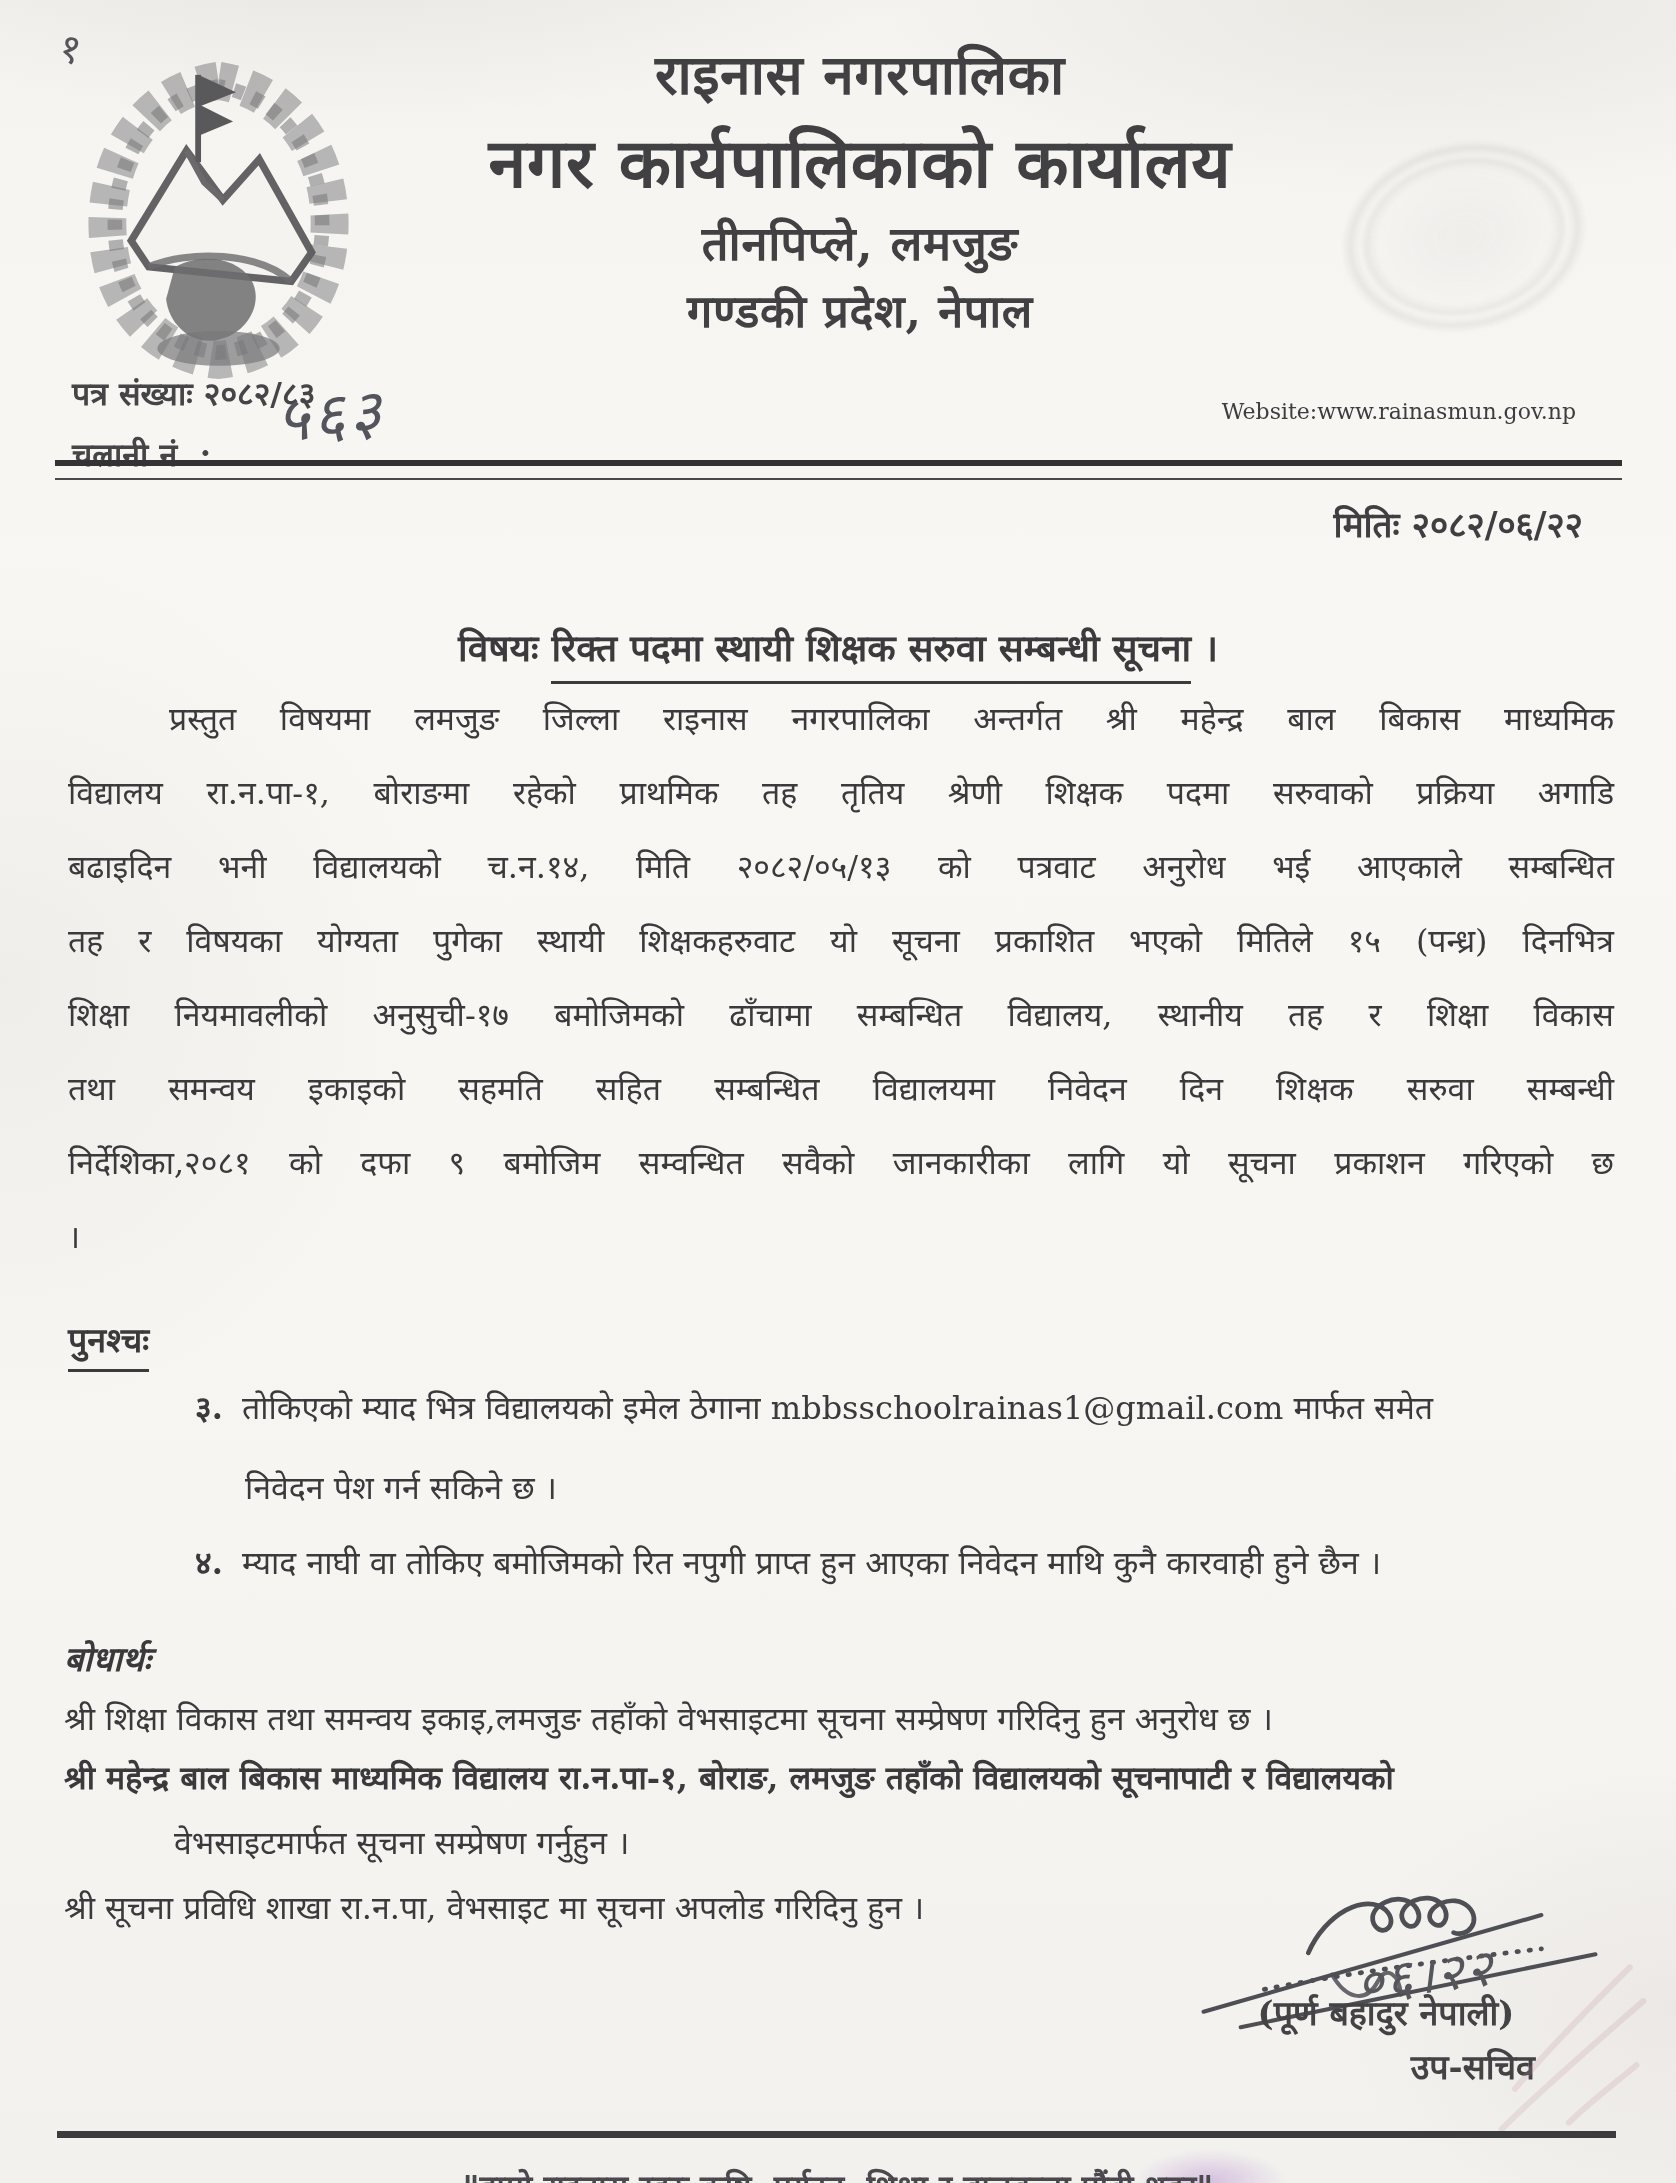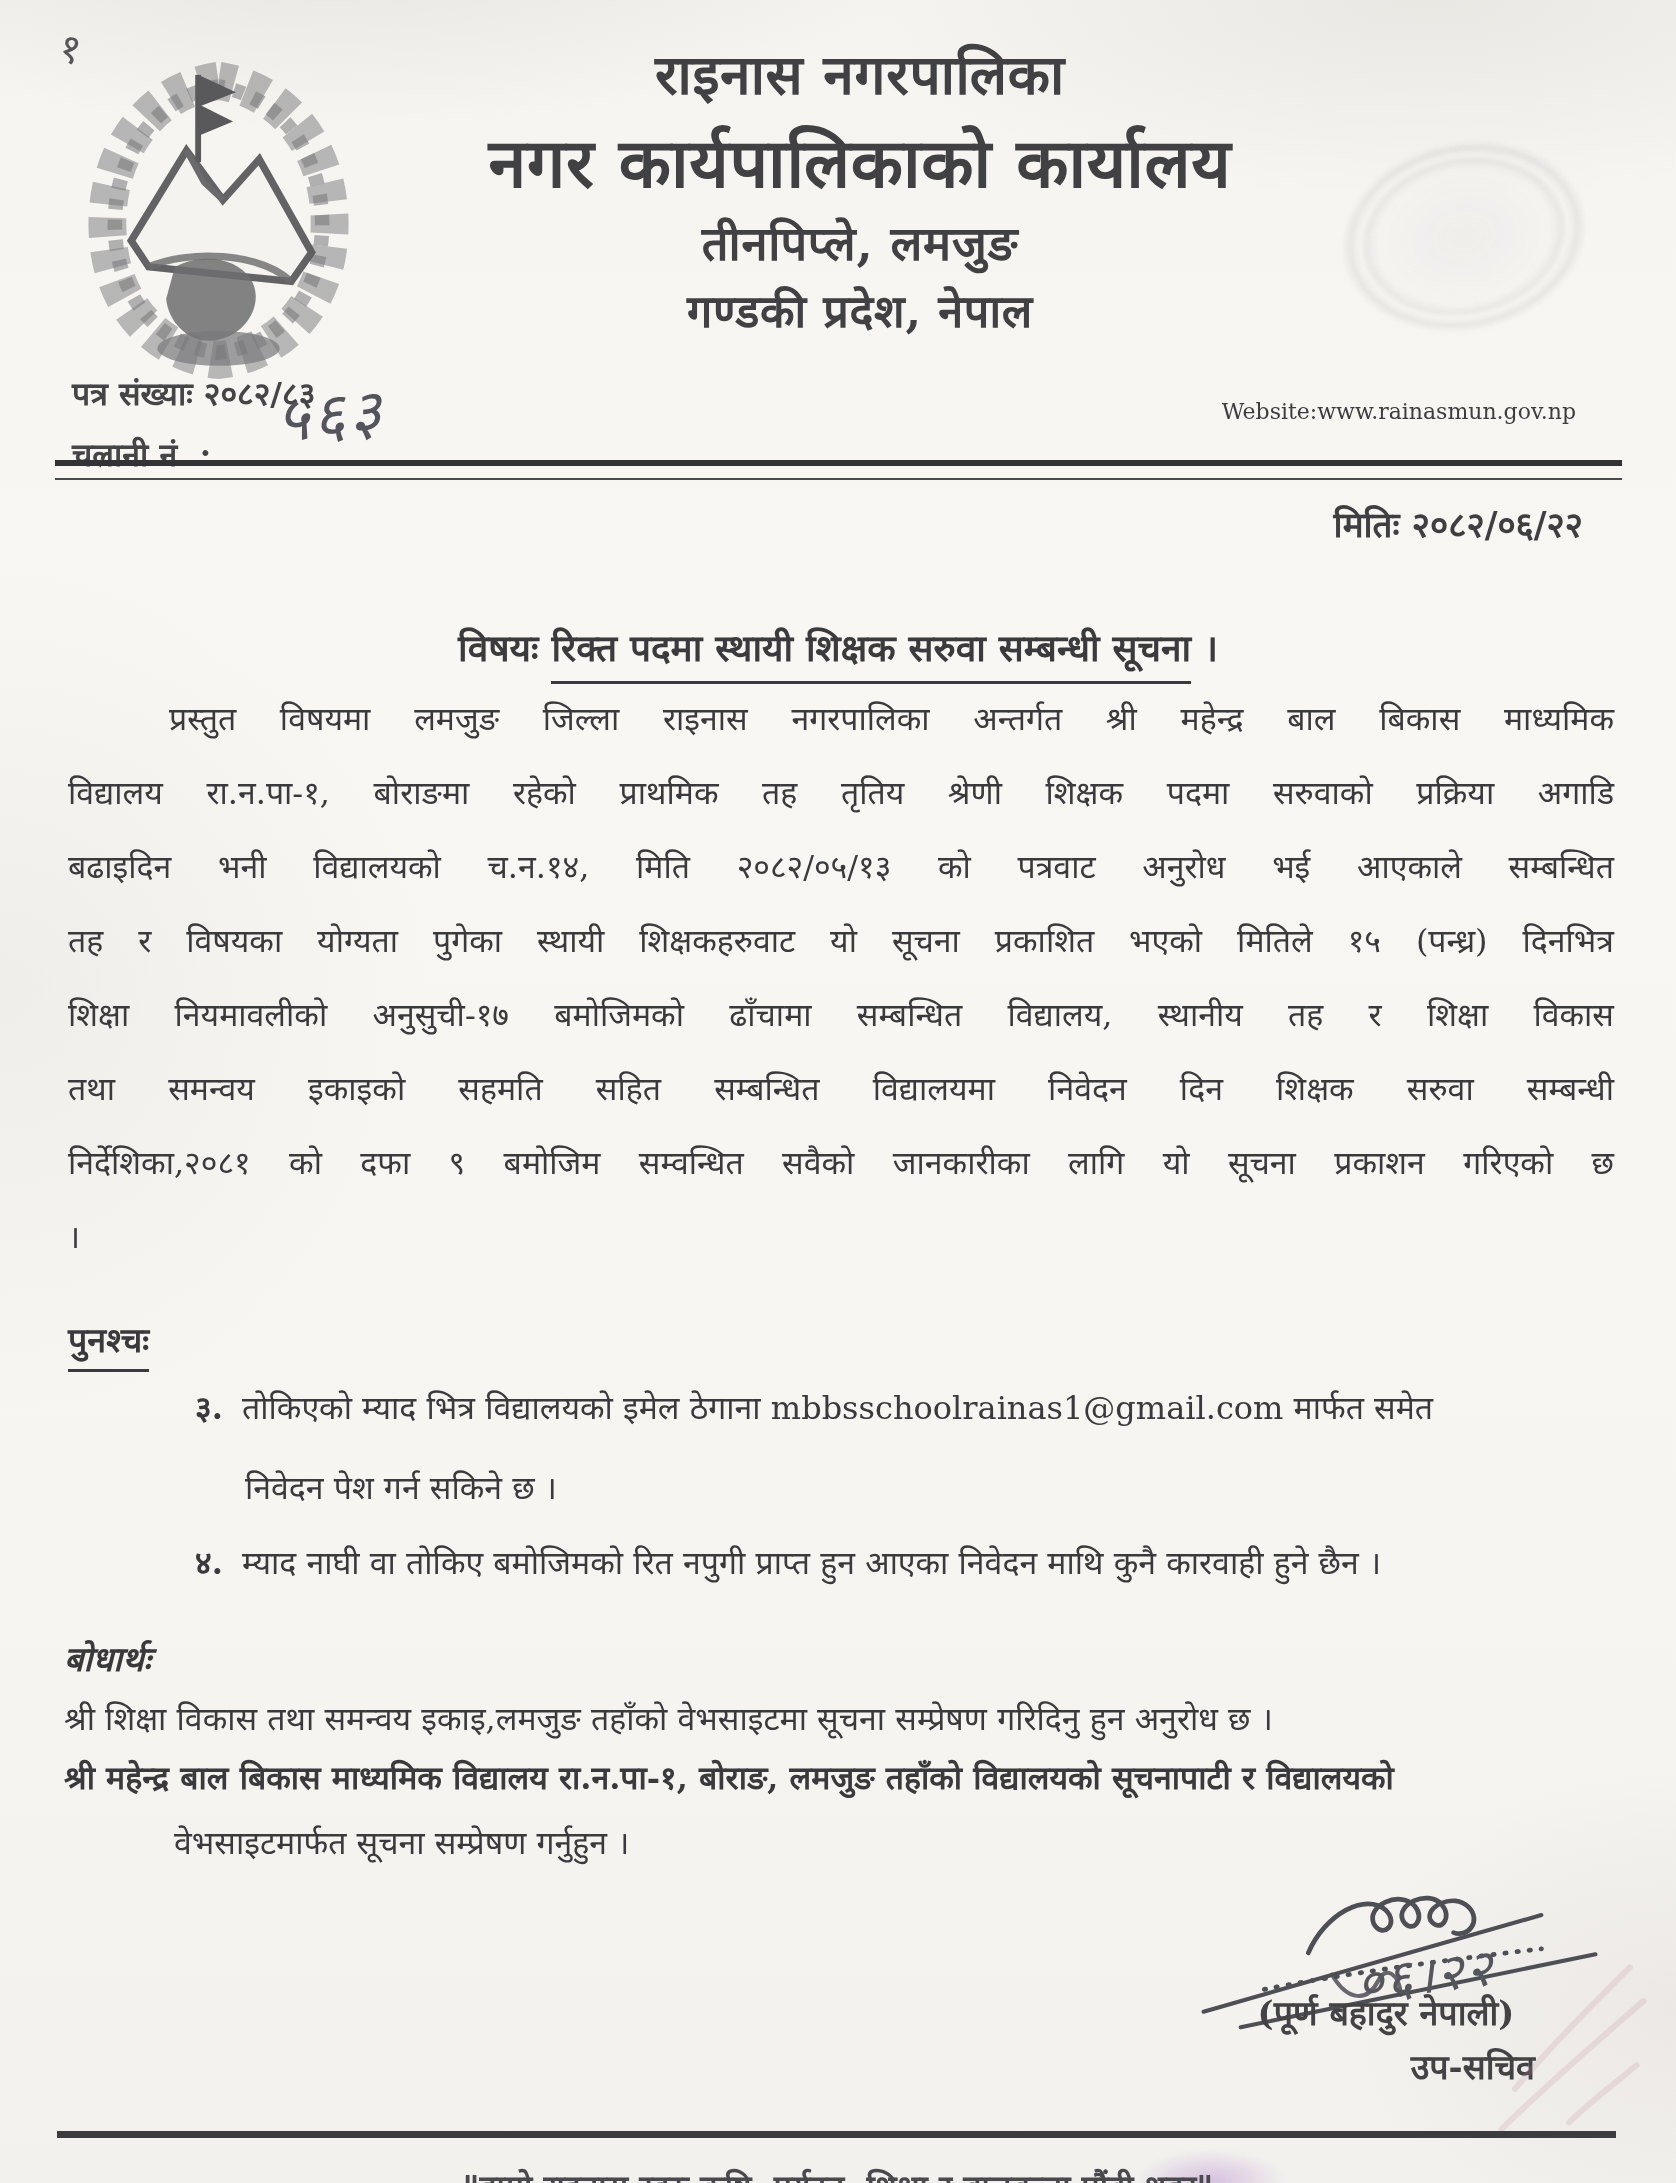--- a/index.html
+++ b/index.html
@@ -161,20 +161,21 @@
   <div class="abs ps-num n3 dev">३.</div>
   <div class="abs ps-text t3a dev">तोकिएको म्याद भित्र विद्यालयको इमेल ठेगाना mbbsschoolrainas1@gmail.com मार्फत समेत</div>
   <div class="abs ps-text t3b dev">निवेदन पेश गर्न सकिने छ ।</div>
   <div class="abs ps-num n4 dev">४.</div>
   <div class="abs ps-text t4 dev">म्याद नाघी वा तोकिए बमोजिमको रित नपुगी प्राप्त हुन आएका निवेदन माथि कुनै कारवाही हुने छैन ।</div>
 
   <div class="abs cc-head dev">बोधार्थः</div>
   <div class="abs ccline cc0 dev">श्री शिक्षा विकास तथा समन्वय इकाइ,लमजुङ तहाँको वेभसाइटमा सूचना सम्प्रेषण गरिदिनु हुन अनुरोध छ ।</div>
   <div class="abs ccline cc1 dev">श्री महेन्द्र बाल बिकास माध्यमिक विद्यालय रा.न.पा-१, बोराङ, लमजुङ तहाँको विद्यालयको सूचनापाटी र विद्यालयको</div>
   <div class="abs ccline cc2 dev">वेभसाइटमार्फत सूचना सम्प्रेषण गर्नुहुन ।</div>
+  <div class="abs ccline cc3 dev">श्री सूचना प्रविधि शाखा रा.न.पा, वेभसाइट मा सूचना अपलोड गरिदिनु हुन ।</div>
 
   <svg class="abs sig-svg" viewBox="0 0 700 260">
     <g fill="none" stroke="#4e4e55" stroke-linecap="round">
       <path d="M215,118 C240,60 300,28 330,55 C350,75 325,98 312,75 C300,48 350,25 372,48 C390,68 368,92 355,70 C344,46 392,24 412,46 C430,65 410,90 396,70 C386,50 430,28 452,50 C472,70 452,96 430,88" stroke-width="7"></path>
       <path d="M60,205 L560,62" stroke-width="6"></path>
       <path d="M115,228 L640,120" stroke-width="6"></path>
       <path d="M150,172 C260,150 420,128 560,112" stroke-width="7" stroke-dasharray="2 16"></path>
       <path d="M250,150 C270,185 300,195 318,160 C330,135 350,150 352,180" stroke-width="6" opacity="0.85"></path>
     </g>
   </svg>

